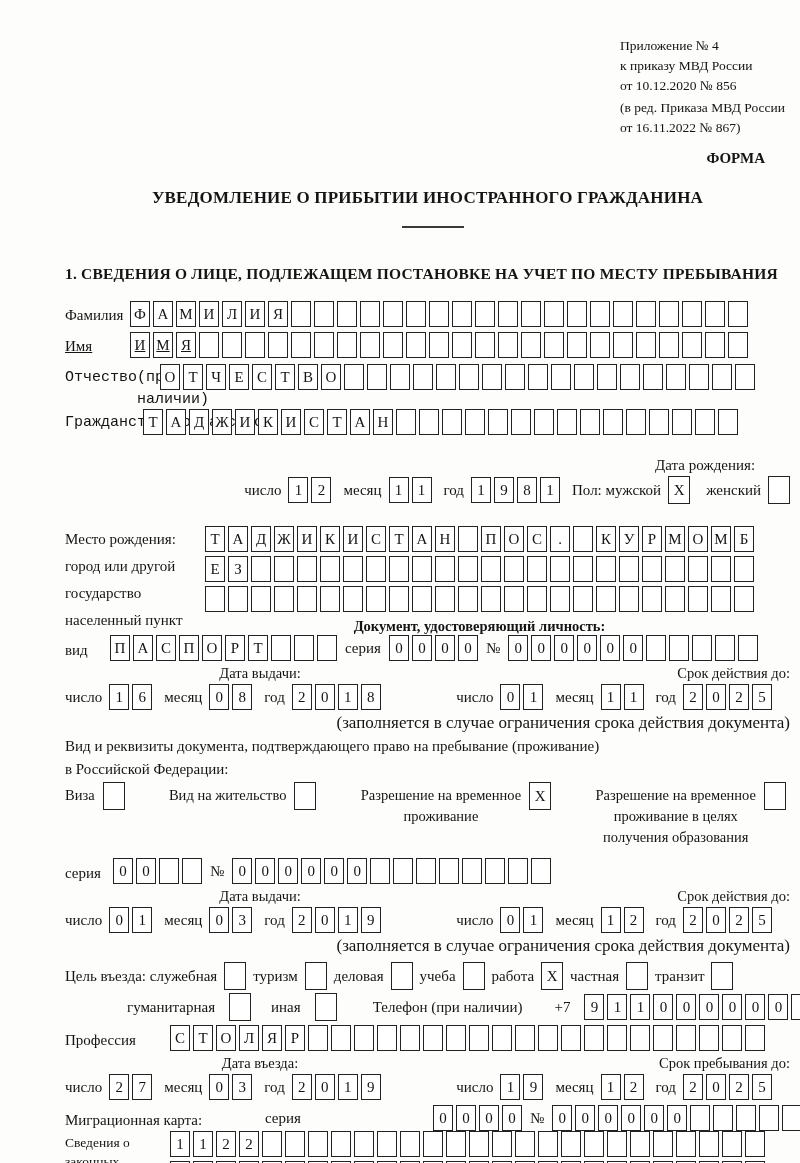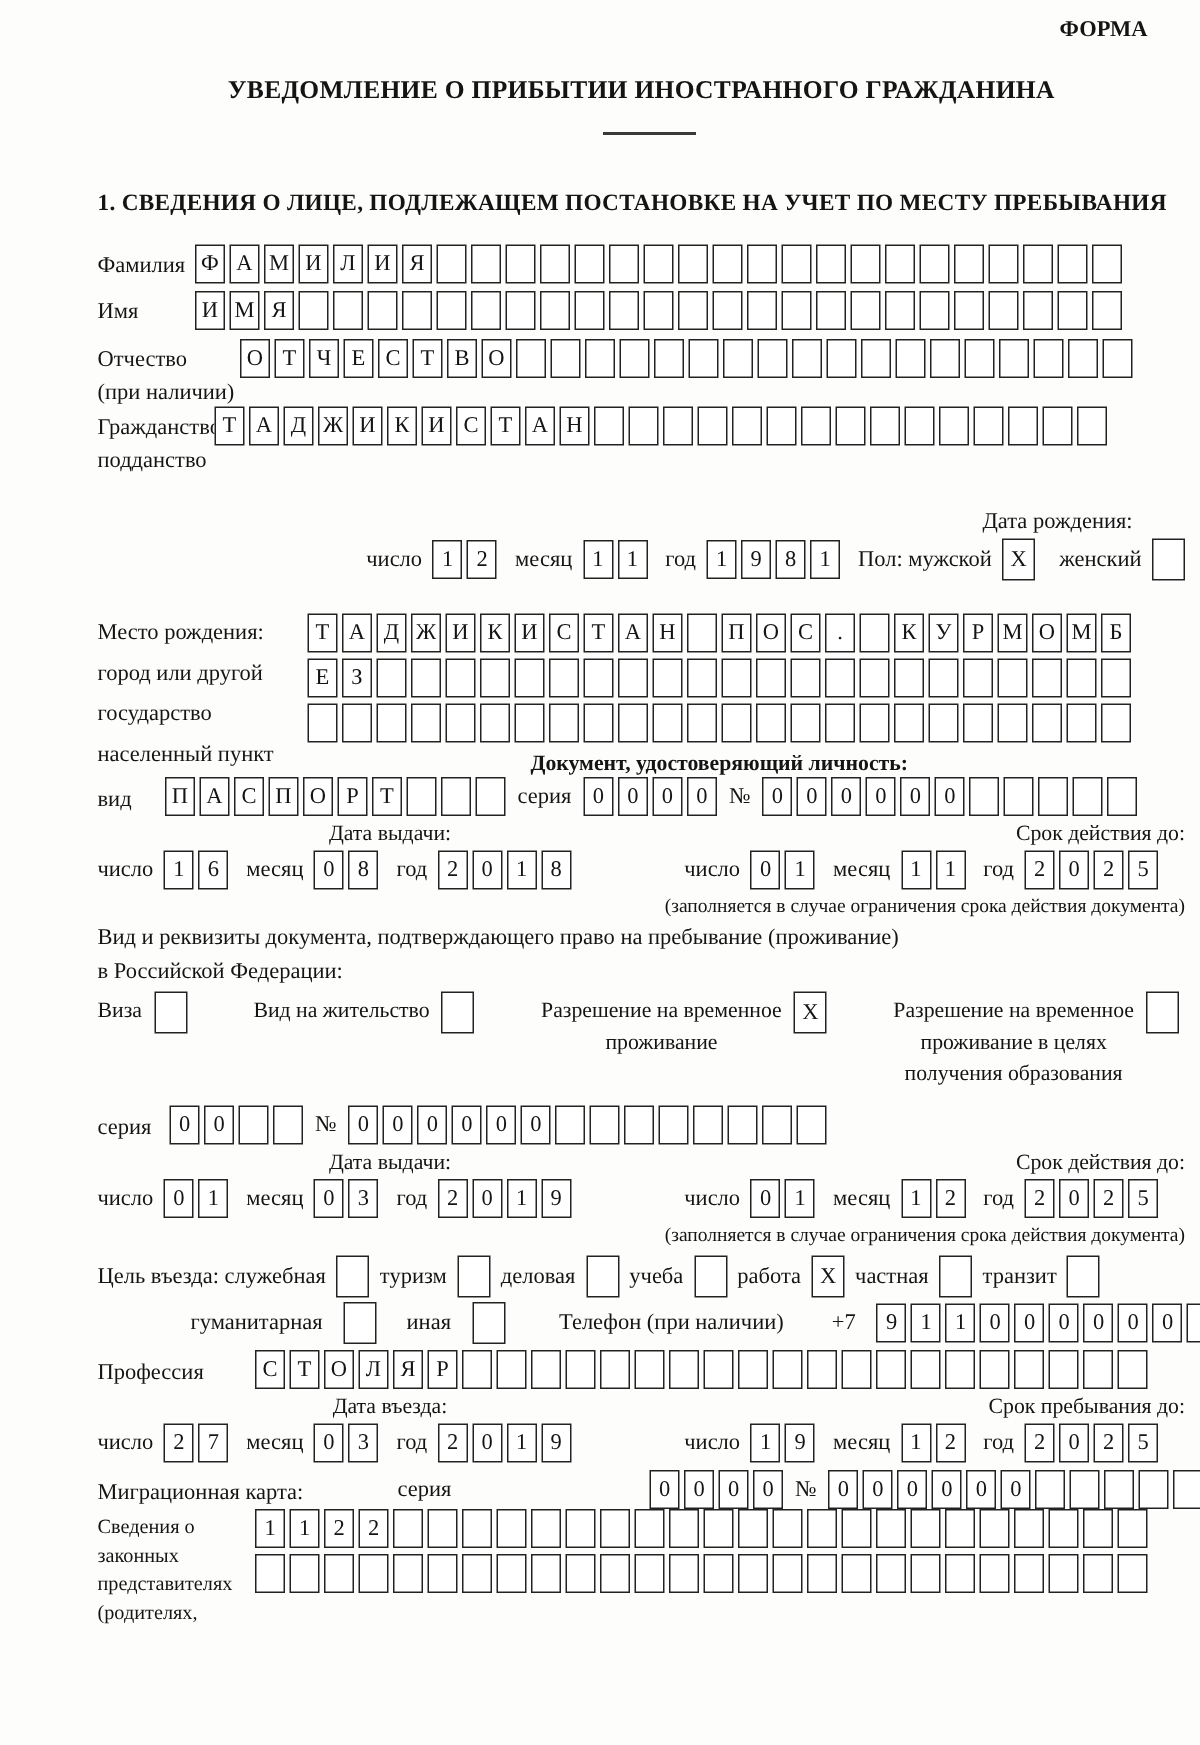--- a/index.html
+++ b/index.html
@@ -36,46 +36,46 @@
     width:22px; height:28px; box-sizing:border-box; flex:none;
     border:1.7px solid #222; background:#fff;
     display:inline-flex; align-items:center; justify-content:center;
     font-size:15px;
   }
   .ig { display:flex; align-items:center; }
 
   
   .r-surname { margin-top:18px; }
   .r-surname .lbl, .r-name .lbl { width:65px; }
-  .r-name { margin-top:5px; }
+  .r-name { margin-top:5px;text-decoration:underline; }
   .r-patr { margin-top:6px; }
   .r-patr .lbl { width:95px; }
   .r-citiz { margin-top:-2px; }
   .r-citiz .lbl { width:78px; }
-  .two-line { display:flex; flex-direction:column; }
+  .two-line { display:flex; flex-direction:row;font-family:Liberation Mono, monospace; }
 
   .r-birth { margin-top:16px; align-items:flex-end;flex-direction:column; }
   .r-birth .ig { gap:0; }
   .dg-lbl { font-size:15px; margin:0 7px 0 12px; }
   .dg-lbl.first { margin-left:0; }
 
   .r-place { margin-top:22px; }
   .place-labels { width:140px; font-size:15px; line-height:27px; flex:none; }
   .place-right { display:flex; flex-direction:column; gap:4px; }
   .doc-heading { text-align:center; font-weight:bold; font-size:14.5px; margin-top:2px; }
 
   .r-kind { margin-top:0; align-items:center; }
   .r-kind .lbl { width:45px; }
 
   .dp { margin-top:4px; }
   .dp-titles { display:flex; font-size:14.5px; }
   .dp-title.left { width:390px; text-align:center; }
   .dp-title.right { flex:1; text-align:right; }
   .dp-row { display:flex; justify-content:space-between; margin-top:2px; padding-right:18px; }
-  .dp-note { text-align:right; font-size:13px; margin-top:3px; }
+  .dp-note { text-align:right; font-size:17px; margin-top:3px; }
 
   .res-para { margin-top:2px; font-size:15px; line-height:22.5px; }
   .r-opts { margin-top:2px; display:flex; justify-content:space-between; padding-right:4px; }
   .opt { display:flex; align-items:flex-start; gap:8px; }
   .opt-lbl { font-size:14.5px; line-height:21px; text-align:center; padding-top:3px; }
 
   .r-series2 { margin-top:10px; align-items:center; }
   .r-series2 .lbl { width:48px; }
 
   .r-purpose { margin-top:6px; align-items:center; gap:7px; }
@@ -92,20 +92,29 @@
   .repr-labels { width:105px; font-size:13.5px; line-height:19px; flex:none; padding-top:2px; }
   .repr-right { display:flex; flex-direction:column; gap:4px; }
 
   .num-gap { margin:0 8px; font-size:15px; }
 </style>
 </head>
 <body>
 
 <div class="page">
 
+  <div class="hdr">
+    <div>Приложение № 4</div>
+    <div>к приказу МВД России</div>
+    <div>от 10.12.2020 № 856</div>
+    <div class="amend">
+      <div>(в ред. Приказа МВД России</div>
+      <div>от 16.11.2022 № 867)</div>
+    </div>
+  </div>
   <div class="forma">ФОРМА</div>
 
   <div class="title">
     <div>УВЕДОМЛЕНИЕ О ПРИБЫТИИ ИНОСТРАННОГО ГРАЖДАНИНА</div>
     <div><span class="uline"></span></div>
   </div>
 
   <div class="section-h">1. СВЕДЕНИЯ О ЛИЦЕ, ПОДЛЕЖАЩЕМ ПОСТАНОВКЕ НА УЧЕТ ПО МЕСТУ ПРЕБЫВАНИЯ</div>
 
   <div class="row r-surname">

